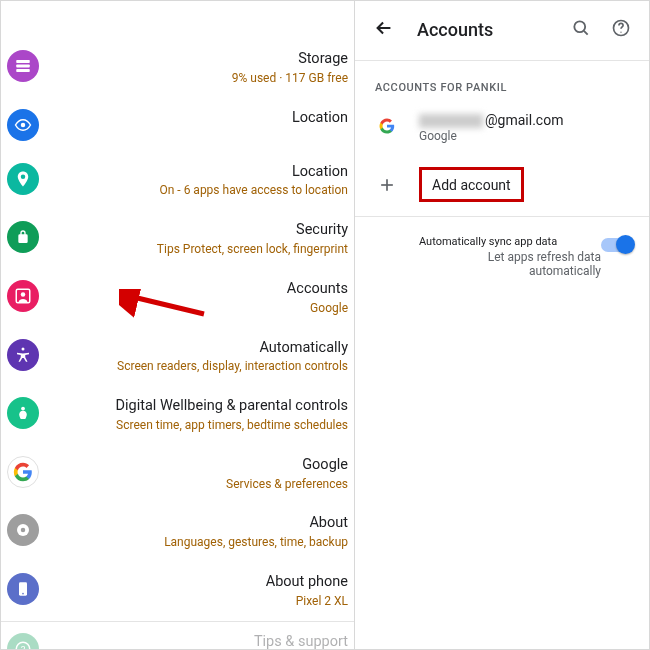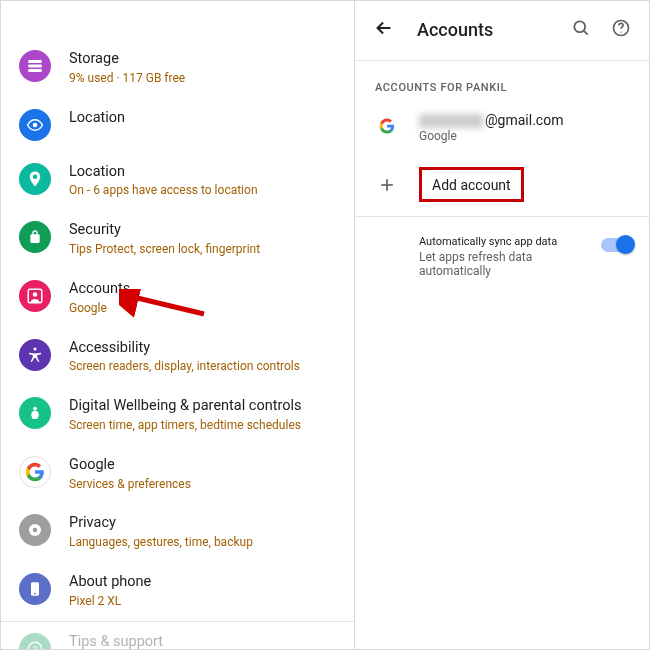--- a/index.html
+++ b/index.html
@@ -1,21 +1,21 @@
 <!DOCTYPE html>
 <html><head>
   <meta charset="utf-8">
   <style>
     * { margin: 0; padding: 0; box-sizing: border-box; }
     body { font-family: -apple-system, BlinkMacSystemFont, Roboto, sans-serif; background: #fff; width: 650px; height: 650px; }
     .container { display: flex; width: 650px; height: 650px; border: 1px solid #d8d8d8; }
     .left-panel { width: 354px; border-right: 1px solid #d8d8d8; overflow: hidden; position: relative; }
     .right-panel { flex: 1; display: flex; flex-direction: column; }
     .settings-list { padding-top: 38px; }
-    .setting-item { display: flex; align-items: flex-start; padding: 11px 18px; cursor: pointer; position: relative; }
+    .setting-item { display: flex; align-items: flex-start; padding: 11px 6px; cursor: pointer; position: relative; text-align: right; }
     .setting-icon { width: 32px; height: 32px; border-radius: 50%; display: flex; align-items: center; justify-content: center; flex-shrink: 0; margin-right: 18px; }
     .setting-text { flex: 1; padding-top: 0px; }
     .setting-title { font-size: 14.5px; color: #202124; font-weight: 400; line-height: 1.3; }
     .setting-sub { font-size: 12px; color: #a16207; line-height: 1.4; margin-top: 1px; }
     .arrow-annotation { position: absolute; left: 118px; top: 288px; pointer-events: none; z-index: 5; }
     .header { display: flex; align-items: center; padding: 12px 18px 14px 18px; border-bottom: 1px solid #e4e4e4; height: 60px; }
     .header .back { margin-right: 22px; }
     .header-title { font-size: 18px; font-weight: 500; color: #202124; flex: 1; }
     .header .hicon { margin-left: 20px; }
     .section-label { font-size: 11px; font-weight: 500; letter-spacing: 0.6px; color: #5f6368; padding: 20px 20px 8px 20px; }
@@ -24,21 +24,21 @@
     .account-blur { display: inline-block; width: 64px; height: 14px; background: #ccc; filter: blur(3px); vertical-align: middle; margin-right: 2px; }
     .account-email { font-size: 14px; color: #202124; }
     .account-sub { font-size: 12px; color: #5f6368; margin-top: 1px; }
     .add-row { display: flex; align-items: center; padding: 14px 6px 14px 18px; border-bottom: 1px solid #e4e4e4; cursor: pointer; }
     .plus-icon { width: 28px; height: 28px; display: flex; align-items: center; justify-content: center; margin-right: 18px; color: #5f6368; }
     .add-label-wrap { border: 3px solid #c60000; padding: 5px 10px; display: inline-block; }
     .add-label { font-size: 14px; color: #202124; }
     .sync-row { display: flex; align-items: flex-start; padding: 18px 16px 18px 64px; }
     .sync-text { flex: 1; }
     .sync-title { font-size: 11px; color: #202124; }
-    .sync-sub { font-size: 12px; color: #5f6368; margin-top: 2px; }
+    .sync-sub { font-size: 12px; color: #5f6368; margin-top: 2px; text-align: right; }
     .toggle { width: 32px; height: 14px; background: #a7c7fa; border-radius: 8px; position: relative; margin-top: 3px; cursor: pointer; }
     .toggle::after { content: ''; position: absolute; right: -2px; top: -3px; width: 19px; height: 19px; background: #1a73e8; border-radius: 50%; box-shadow: 0 1px 2px rgba(0,0,0,0.3); }
     .list-divider { border-top: 1px solid #e4e4e4; }
     .faded { opacity: 0.35; }
   </style>
 </head>
 <body>
 
 <div class="container">
   <div class="left-panel">
@@ -109,21 +109,21 @@
       </div>
 
       <div class="setting-item">
         <div class="setting-icon" style="background:#5e35b1">
           <svg width="18" height="18" viewBox="0 0 24 24" fill="#fff">
               <circle cx="12" cy="4" r="2"></circle>
               <path d="M4 9l8 1 8-1v2l-5 1v3l3 6h-2l-3-5h-2l-3 5H6l3-6v-3L4 11z"></path>
             </svg>
         </div>
         <div class="setting-text">
-          <div class="setting-title">Accessibility</div>
+          <div class="setting-title">Automatically</div>
           <div class="setting-sub">Screen readers, display, interaction controls</div>
         </div>
       </div>
 
       <div class="setting-item">
         <div class="setting-icon" style="background:#17c28a">
           <svg width="18" height="18" viewBox="0 0 24 24" fill="#fff">
               <circle cx="12" cy="6" r="2.5"></circle>
               <path d="M12 9c-3 0-5 2-5 5 0 2 1 4 2 6h6c1-2 2-4 2-6 0-3-2-5-5-5z"></path>
             </svg>
@@ -150,21 +150,21 @@
       </div>
 
       <div class="setting-item">
         <div class="setting-icon" style="background:#9e9e9e">
           <svg width="18" height="18" viewBox="0 0 24 24" fill="#fff">
               <circle cx="12" cy="12" r="8"></circle>
               <circle cx="12" cy="12" r="3" fill="#9e9e9e"></circle>
             </svg>
         </div>
         <div class="setting-text">
-          <div class="setting-title">Privacy</div>
+          <div class="setting-title">About</div>
           <div class="setting-sub">Languages, gestures, time, backup</div>
         </div>
       </div>
 
       <div class="setting-item">
         <div class="setting-icon" style="background:#5b6fc9">
           <svg width="16" height="16" viewBox="0 0 24 24" fill="#fff">
               <rect x="6" y="2" width="12" height="20" rx="2"></rect>
               <circle cx="12" cy="19" r="1.2" fill="#5b6fc9"></circle>
             </svg>

